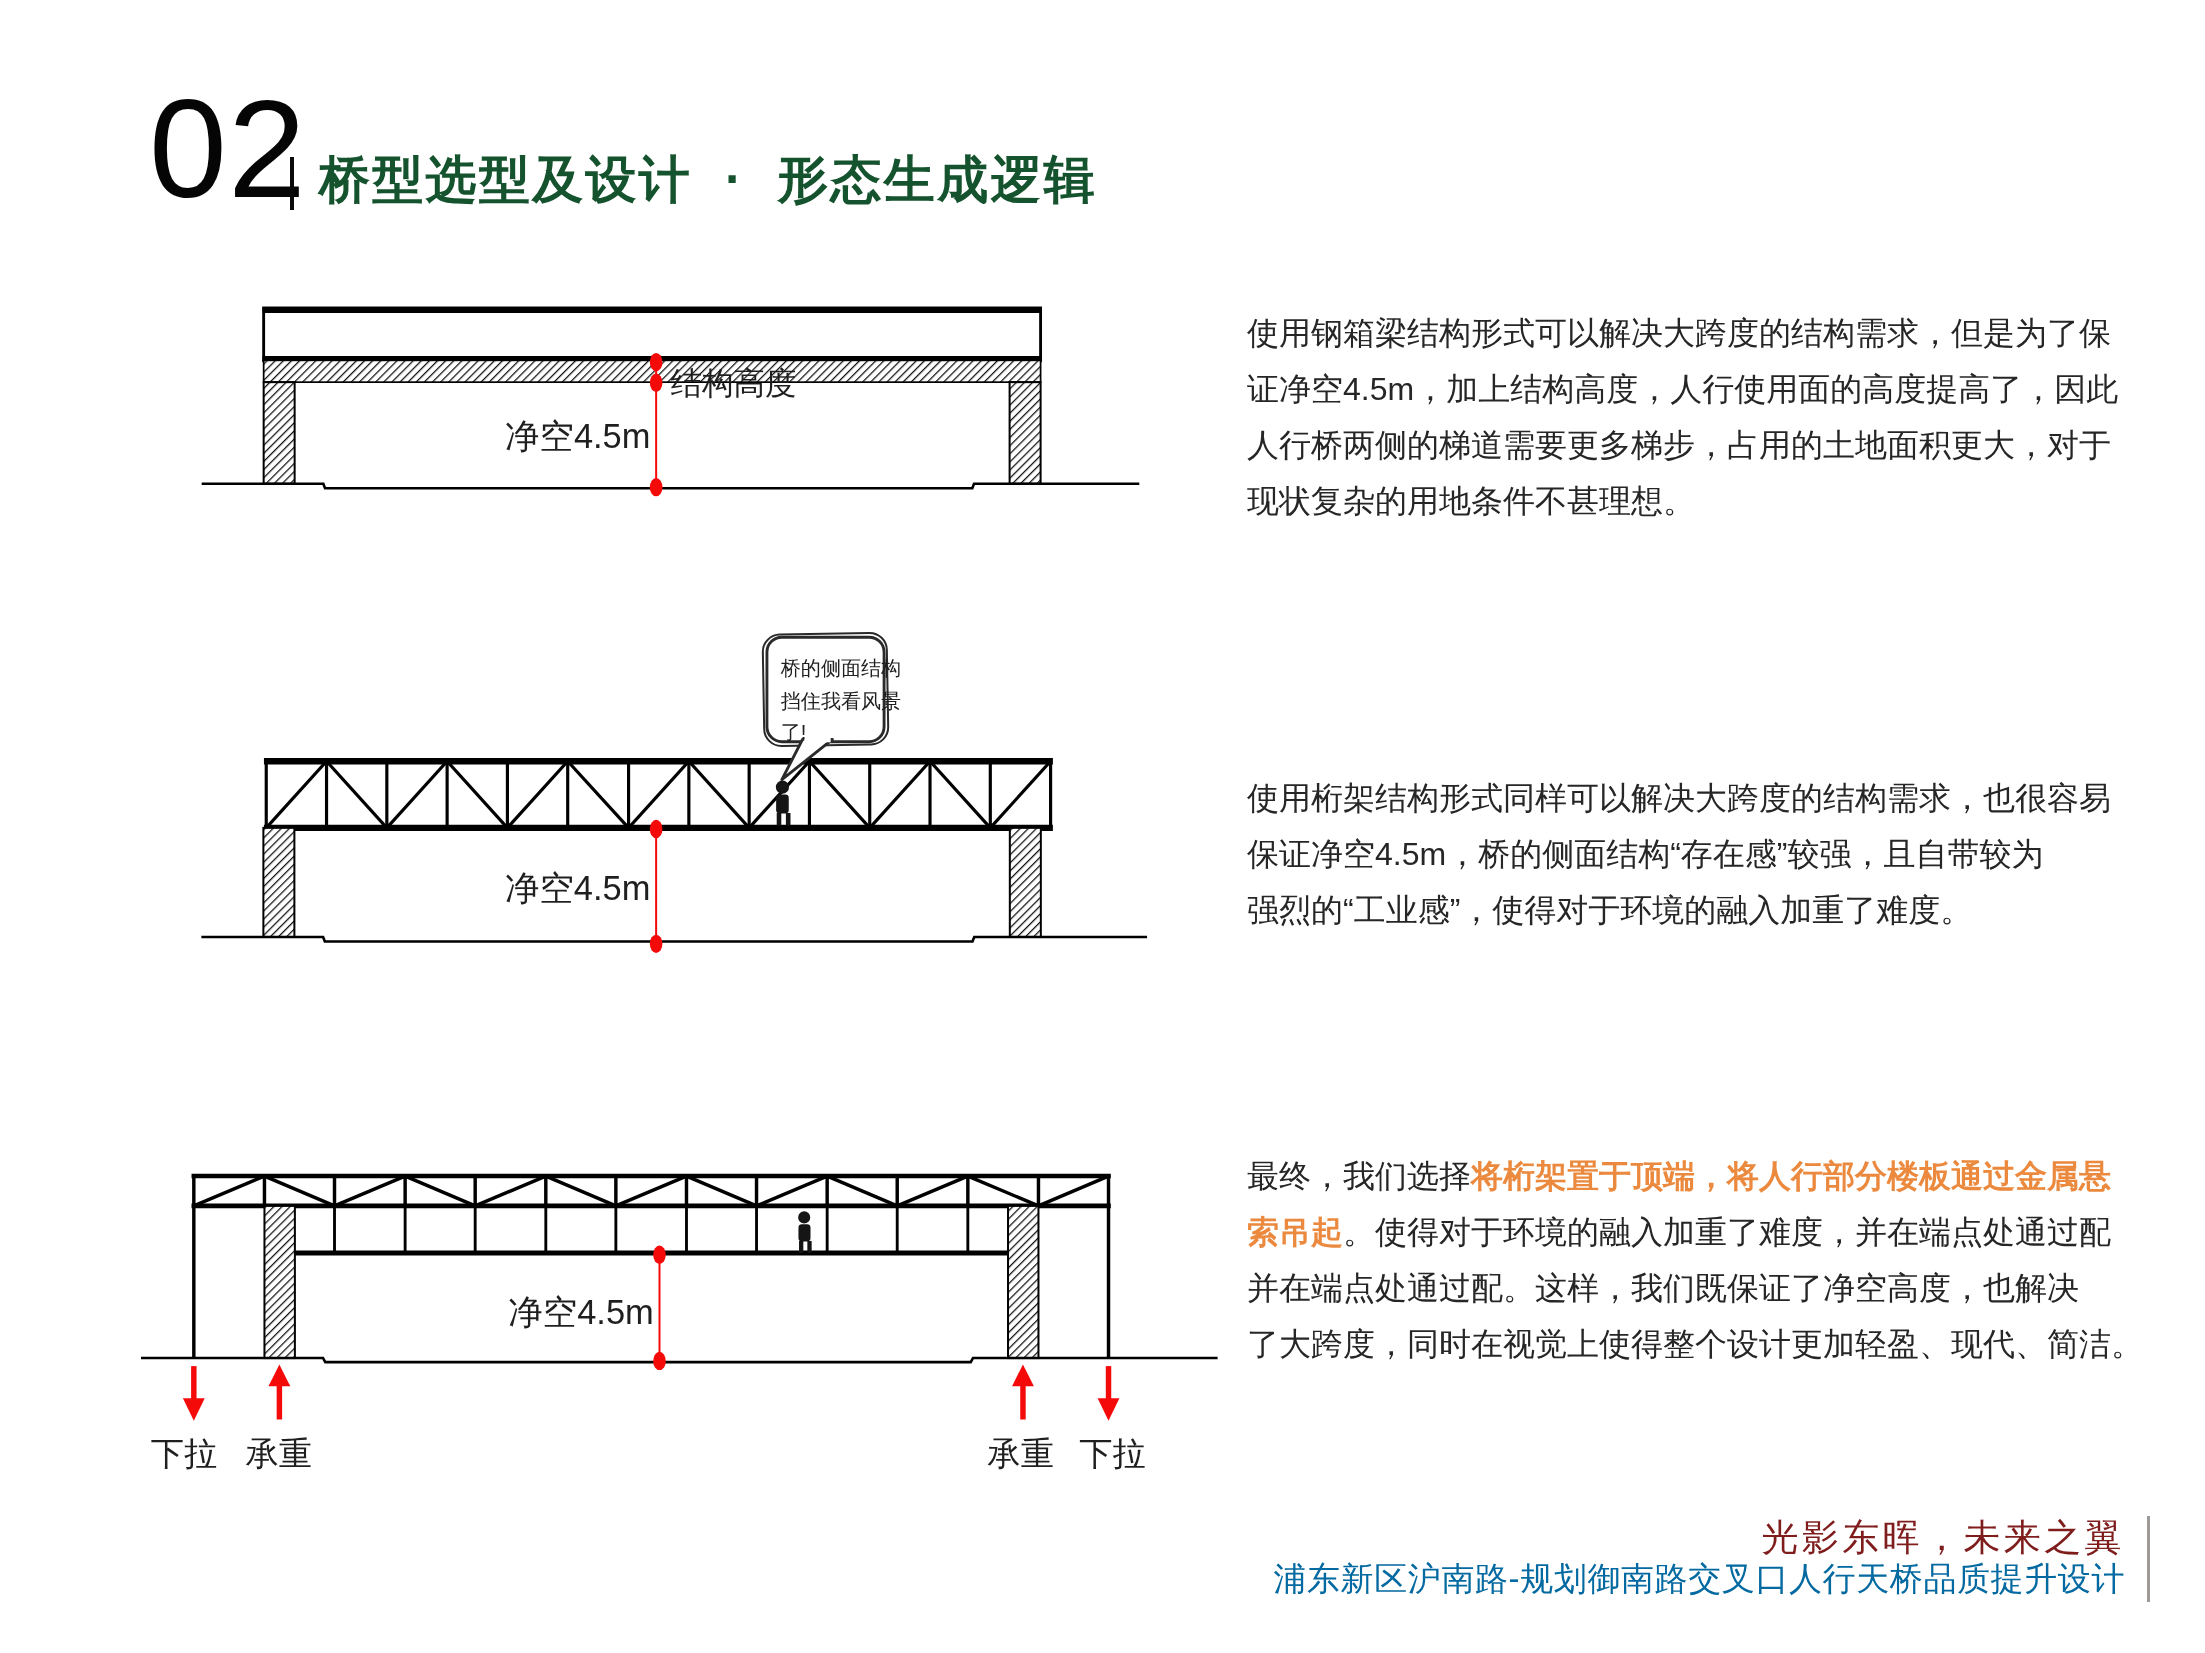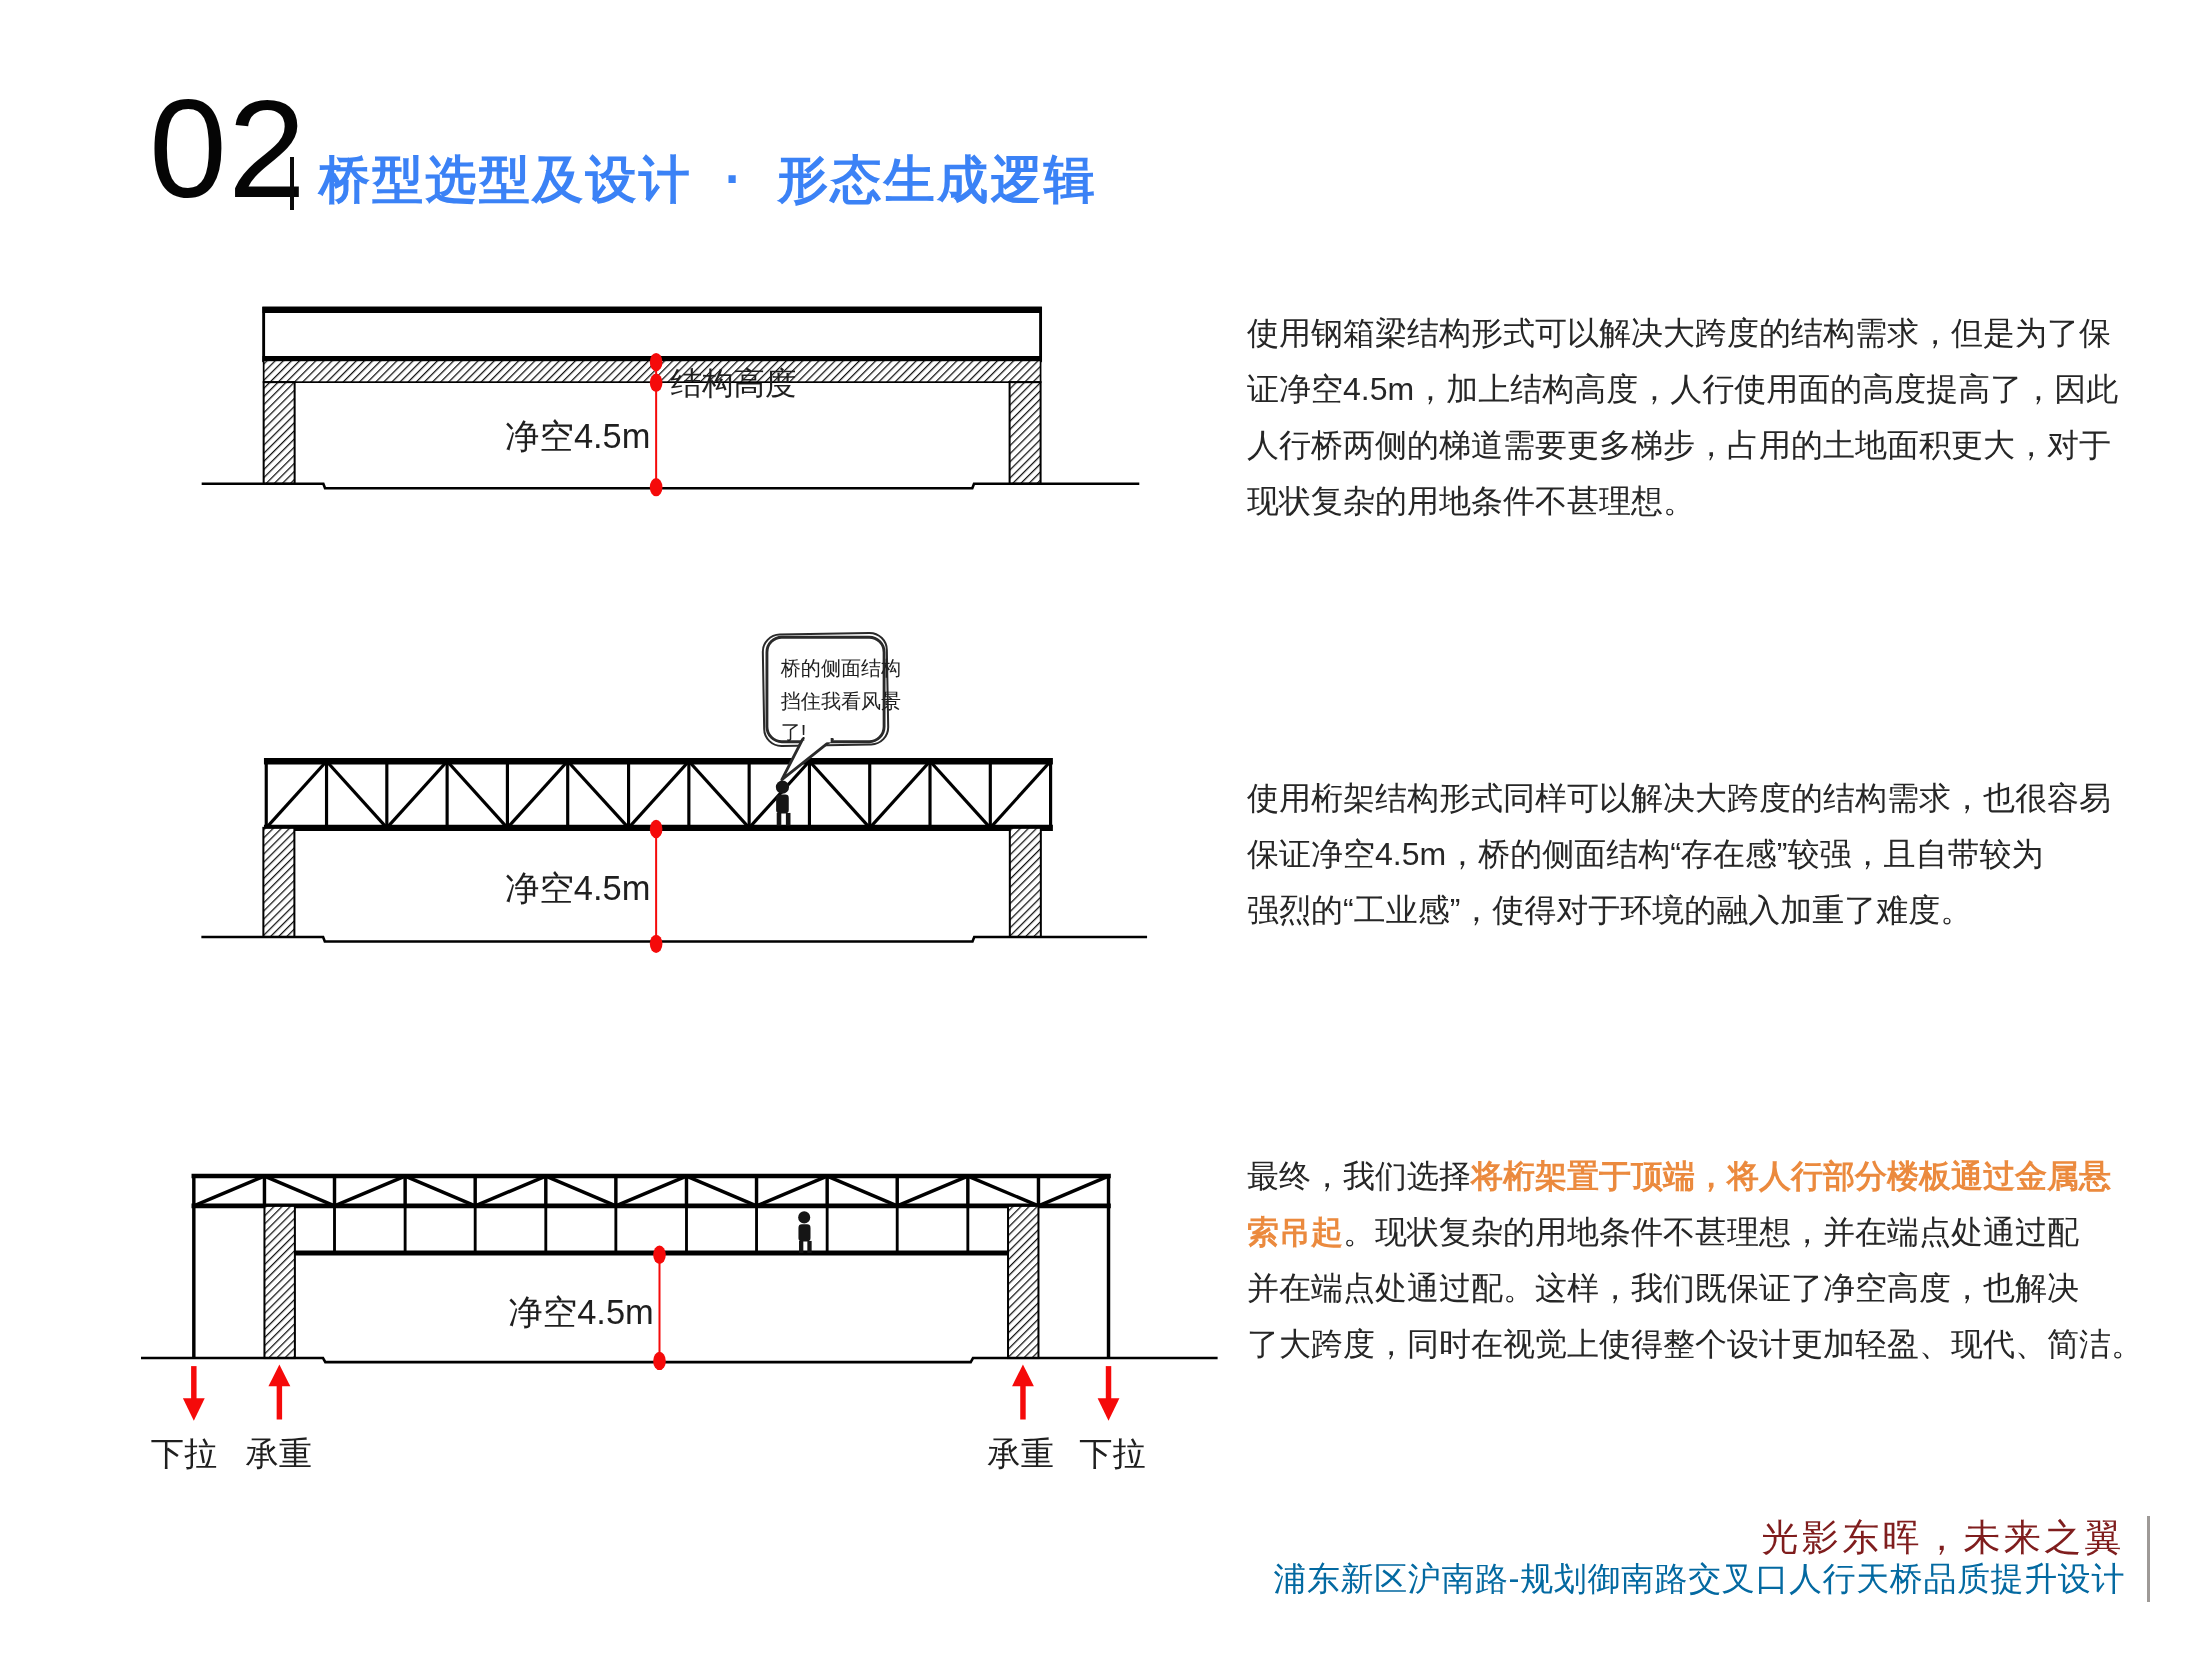--- a/index.html
+++ b/index.html
@@ -3,21 +3,21 @@
 <meta charset="utf-8">
 <style>
   html,body{margin:0;padding:0;}
   body{
     width:2205px;height:1654px;position:relative;background:#ffffff;
     font-family:"Liberation Sans", sans-serif;color:#262626;overflow:hidden;
   }
   
   .big-num{position:absolute;left:105px;top:79px;font-size:140px;line-height:1;font-weight:400;color:#050505;letter-spacing:1.1px;margin-left:44px;}
   .title-bar{position:absolute;left:290px;top:157px;width:4px;height:53px;background:#0a0a0a;}
-  .page-title{position:absolute;left:319px;top:154px;font-size:51px;line-height:1;font-weight:700;color:#3b82f6;white-space:pre;letter-spacing:2.3px;}
+  .page-title{position:absolute;left:319px;top:154px;font-size:51px;line-height:1;font-weight:700;color:#14532d;white-space:pre;letter-spacing:2.3px;}
   
   .diag{position:absolute;}
   svg text{font-family:"Liberation Sans", sans-serif;fill:#1f1f1f;}
   
   .para{position:absolute;left:1247px;width:965px;font-size:32px;font-weight:400;color:#262626;}
   .para .line{height:56px;display:flex;align-items:center;white-space:pre;}
   .para .hl{font-weight:700;}
   
   .footer-slogan{position:absolute;right:80px;top:1513px;font-size:37px;letter-spacing:3.4px;
     font-family:Liberation Sans, sans-serif;color:#7f1d1d;white-space:pre;}
@@ -206,21 +206,21 @@
     <div class="line"><span>人行桥两侧的梯道需要更多梯步，占用的土地面积更大，对于</span></div>
     <div class="line"><span>现状复杂的用地条件不甚理想。</span></div>
   </div>
 <div class="para" style="top:771px">
     <div class="line"><span>使用桁架结构形式同样可以解决大跨度的结构需求，也很容易</span></div>
     <div class="line"><span>保证净空4.5m，桥的侧面结构“存在感”较强，且自带较为</span></div>
     <div class="line"><span>强烈的“工业感”，使得对于环境的融入加重了难度。</span></div>
   </div>
 <div class="para" style="top:1149px">
     <div class="line"><span>最终，我们选择</span><span class="hl" style="color: rgb(235, 138, 62);">将桁架置于顶端，将人行部分楼板通过金属悬</span></div>
-    <div class="line"><span class="hl" style="color: rgb(235, 138, 62);">索吊起</span><span>。现状复杂的用地条件不甚理想，并在端点处通过配</span></div>
+    <div class="line"><span class="hl" style="color: rgb(235, 138, 62);">索吊起</span><span>。使得对于环境的融入加重了难度，并在端点处通过配</span></div>
     <div class="line"><span>并在端点处通过配。这样，我们既保证了净空高度，也解决</span></div>
     <div class="line"><span>了大跨度，同时在视觉上使得整个设计更加轻盈、现代、简洁。</span></div>
   </div>
 
 <div class="footer-slogan">光影东晖，未来之翼</div>
 <div class="footer-project">浦东新区沪南路-规划御南路交叉口人行天桥品质提升设计</div>
 <div class="footer-divider"></div>
 
 
 </body></html>

